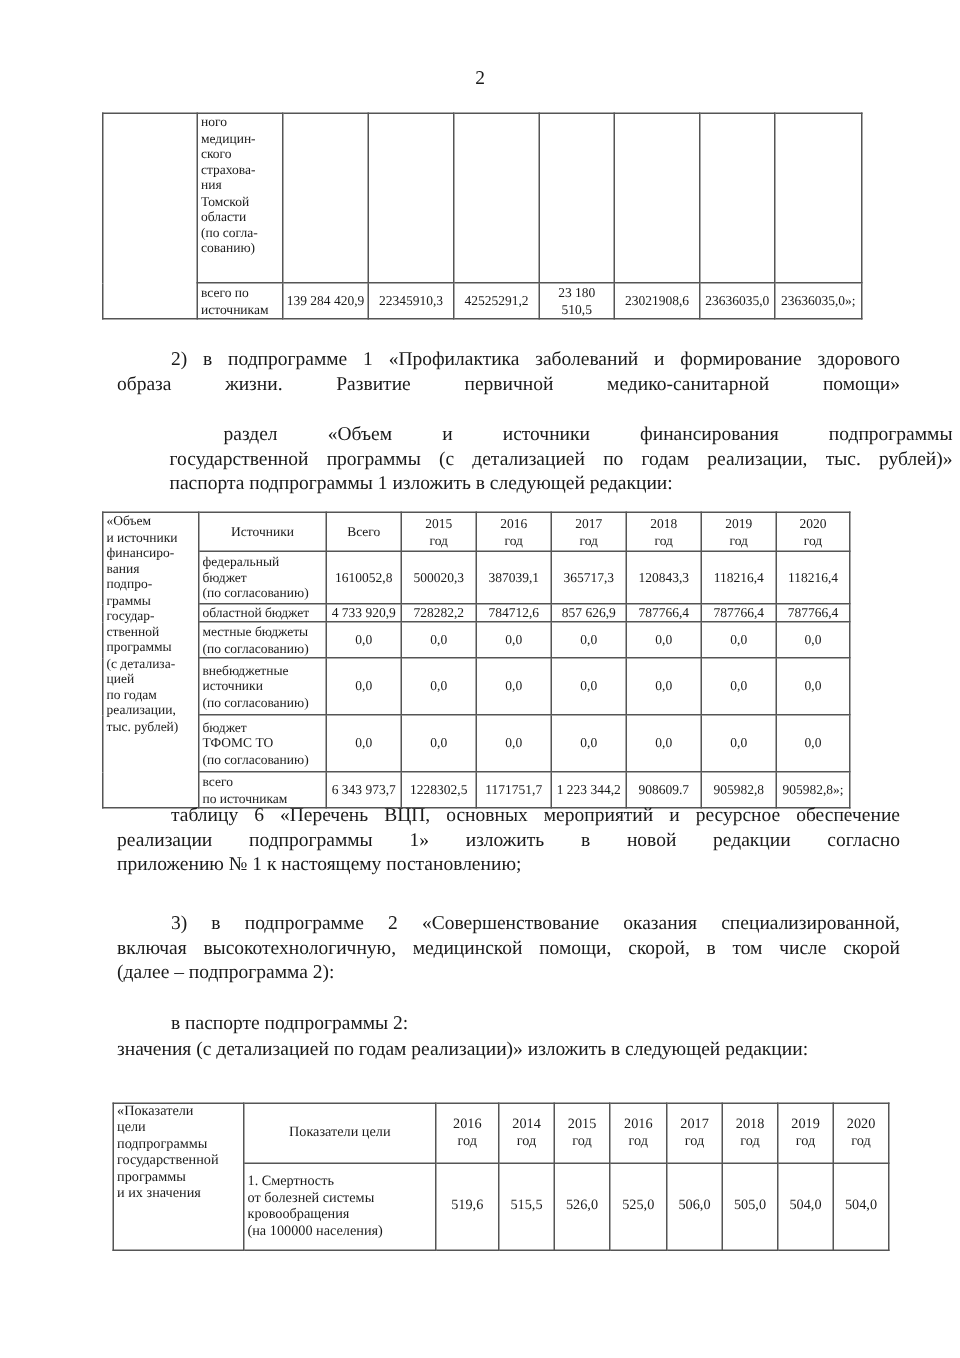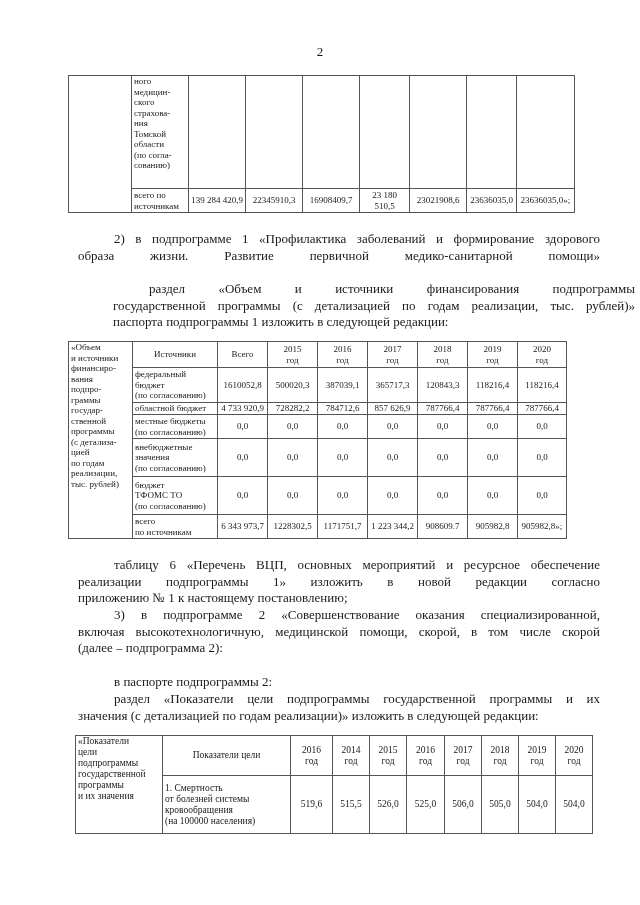--- a/index.html
+++ b/index.html
@@ -51,21 +51,21 @@
         <td></td>
         <td></td>
         <td></td>
         <td></td>
   </tr>
   <tr style="height:24px">
     <td class="l" style="white-space:pre-line">всего по
 источникам</td>
     <td class="c">139 284 420,9</td>
     <td class="c">22345910,3</td>
-    <td class="c">16908409,7</td>
+    <td class="c">42525291,2</td>
     <td class="c">23 180 510,5</td>
     <td class="c">23021908,6</td>
     <td class="c">23636035,0</td>
     <td class="c">23636035,0»;</td>
   </tr>
 </tbody>
   </table>
 
 <div class="p ind" style="top:231px;">
   <span class="line">2) в подпрограмме 1 «Профилактика заболеваний и формирование здорового</span>
@@ -149,21 +149,21 @@
     <td class="c">0,0</td>
     <td class="c">0,0</td>
     <td class="c">0,0</td>
     <td class="c">0,0</td>
     <td class="c">0,0</td>
     <td class="c">0,0</td>
     <td class="c">0,0</td>
   </tr>
   <tr style="height:38px">
     <td class="l" style="white-space:pre-line">внебюджетные
-значения
+источники
 (по согласованию)</td>
     <td class="c">0,0</td>
     <td class="c">0,0</td>
     <td class="c">0,0</td>
     <td class="c">0,0</td>
     <td class="c">0,0</td>
     <td class="c">0,0</td>
     <td class="c">0,0</td>
   </tr>
   <tr style="height:38px">
@@ -185,38 +185,37 @@
     <td class="c">1228302,5</td>
     <td class="c">1171751,7</td>
     <td class="c">1 223 344,2</td>
     <td class="c">908609.7</td>
     <td class="c">905982,8</td>
     <td class="c">905982,8»;</td>
   </tr>
 </tbody>
   </table>
 
-<div class="p ind" style="top:557px;">
+<div class="p ind" style="top:535px;">
   <span class="line">таблицу 6 «Перечень ВЦП, основных мероприятий и ресурсное обеспечение</span>
   <span class="line" style="text-indent:0">реализации подпрограммы 1» изложить в новой редакции согласно</span>
   <span class="last" style="text-indent:0">приложению № 1 к настоящему постановлению;</span>
 </div>
 
 <div class="p ind" style="top:607px;">
   <span class="line">3) в подпрограмме 2 «Совершенствование оказания специализированной,</span>
   <span class="line" style="text-indent:0">включая высокотехнологичную, медицинской помощи, скорой, в том числе скорой</span>
   <span class="last" style="text-indent:0">(далее – подпрограмма 2):</span>
 </div>
 
 <div class="p ind" style="top:674px;">
   <span class="last">в паспорте подпрограммы 2:</span>
 </div>
 
 <div class="p ind" style="top:691px;">
-  <span class="line">раздел «Показатели цели подпрограммы государственной программы и их</span>
   <span class="last" style="text-indent:0">значения (с детализацией по годам реализации)» изложить в следующей редакции:</span>
 </div>
 
 <table class="t3" style="left:75px; top:735px; width:517px;">
   <colgroup>
     <col style="width:87px">
       <col style="width:128px">
       <col style="width:42px">
       <col style="width:37px">
       <col style="width:37px">

